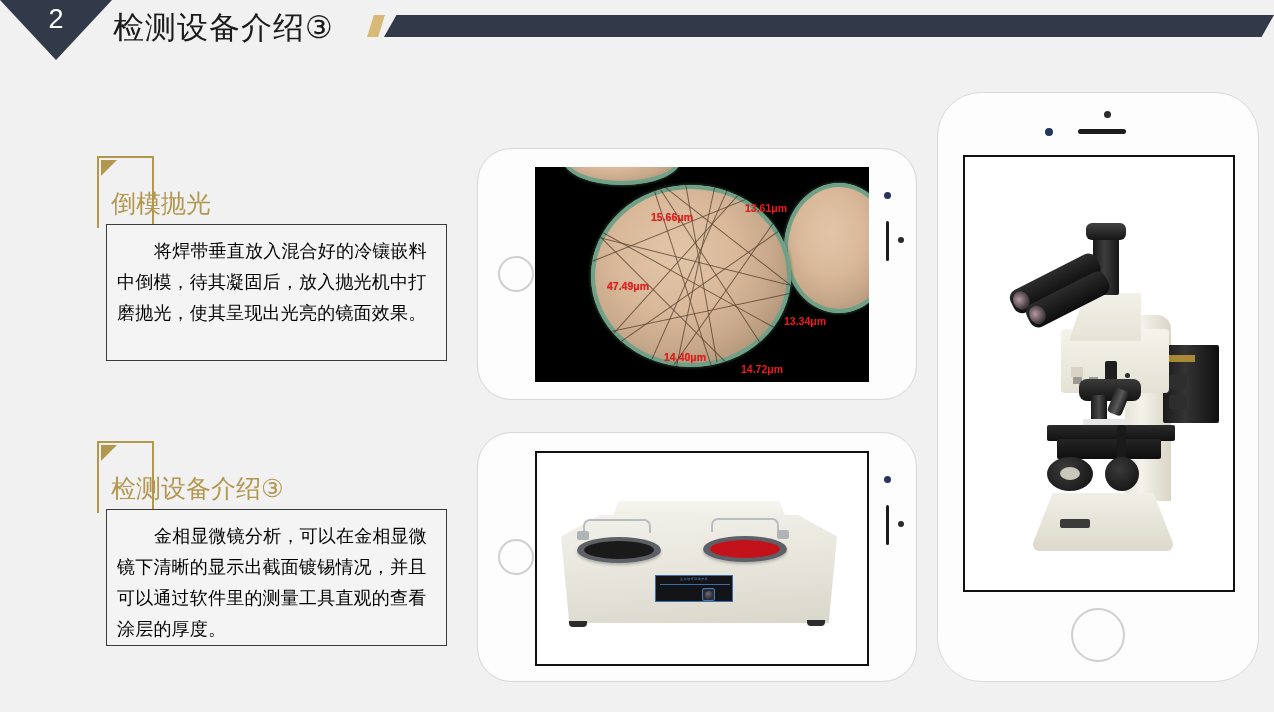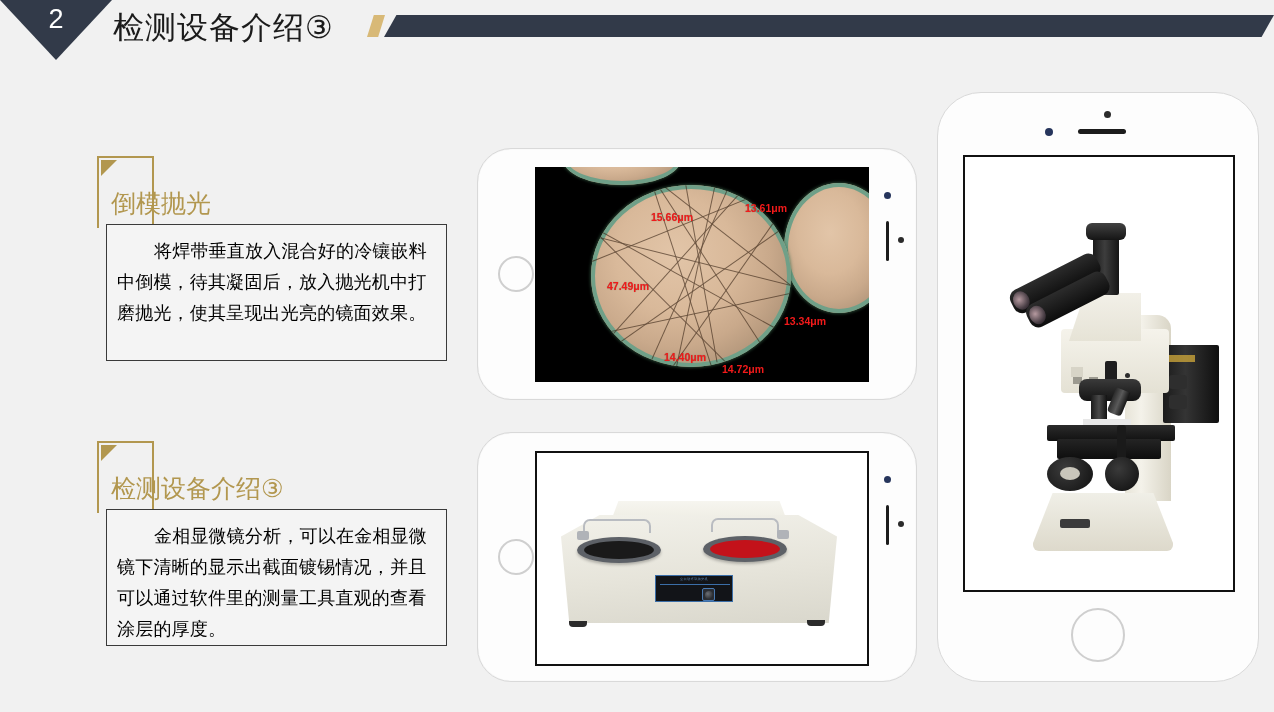--- a/index.html
+++ b/index.html
@@ -127,21 +127,21 @@
     position: absolute; color: #f21a1a; font-weight: bold;
     font-size: 10.5px; white-space: nowrap;
     font-family: "Liberation Sans", sans-serif;
     text-shadow: 0 0 1px rgba(0,0,0,.4);
   }
   .m1 { left: 116px; top: 44px; }
   .m2 { left: 210px; top: 35px; }
   .m3 { left: 56px; top: 113px; margin-left: 16px; }
   .m4 { left: 249px; top: 148px; }
   .m5 { left: 113px; top: 184px; margin-left: 16px; }
-  .m6 { left: 187px; top: 196px; }
+  .m6 { left: 206px; top: 196px; }
 
   
   .polisher { position: absolute; left: 18px; top: 26px; width: 290px; height: 160px; }
   .pol-body {
     position: absolute; left: 6px; top: 36px; width: 276px; height: 108px;
     background: linear-gradient(175deg,#f2f1ea 0%,#e6e4da 55%,#d9d7cc 100%);
     border-radius: 5px 5px 7px 7px;
     clip-path: polygon(3% 100%, 0 20%, 14% 0, 86% 0, 100% 20%, 97% 100%);
   }
   .pol-top {

